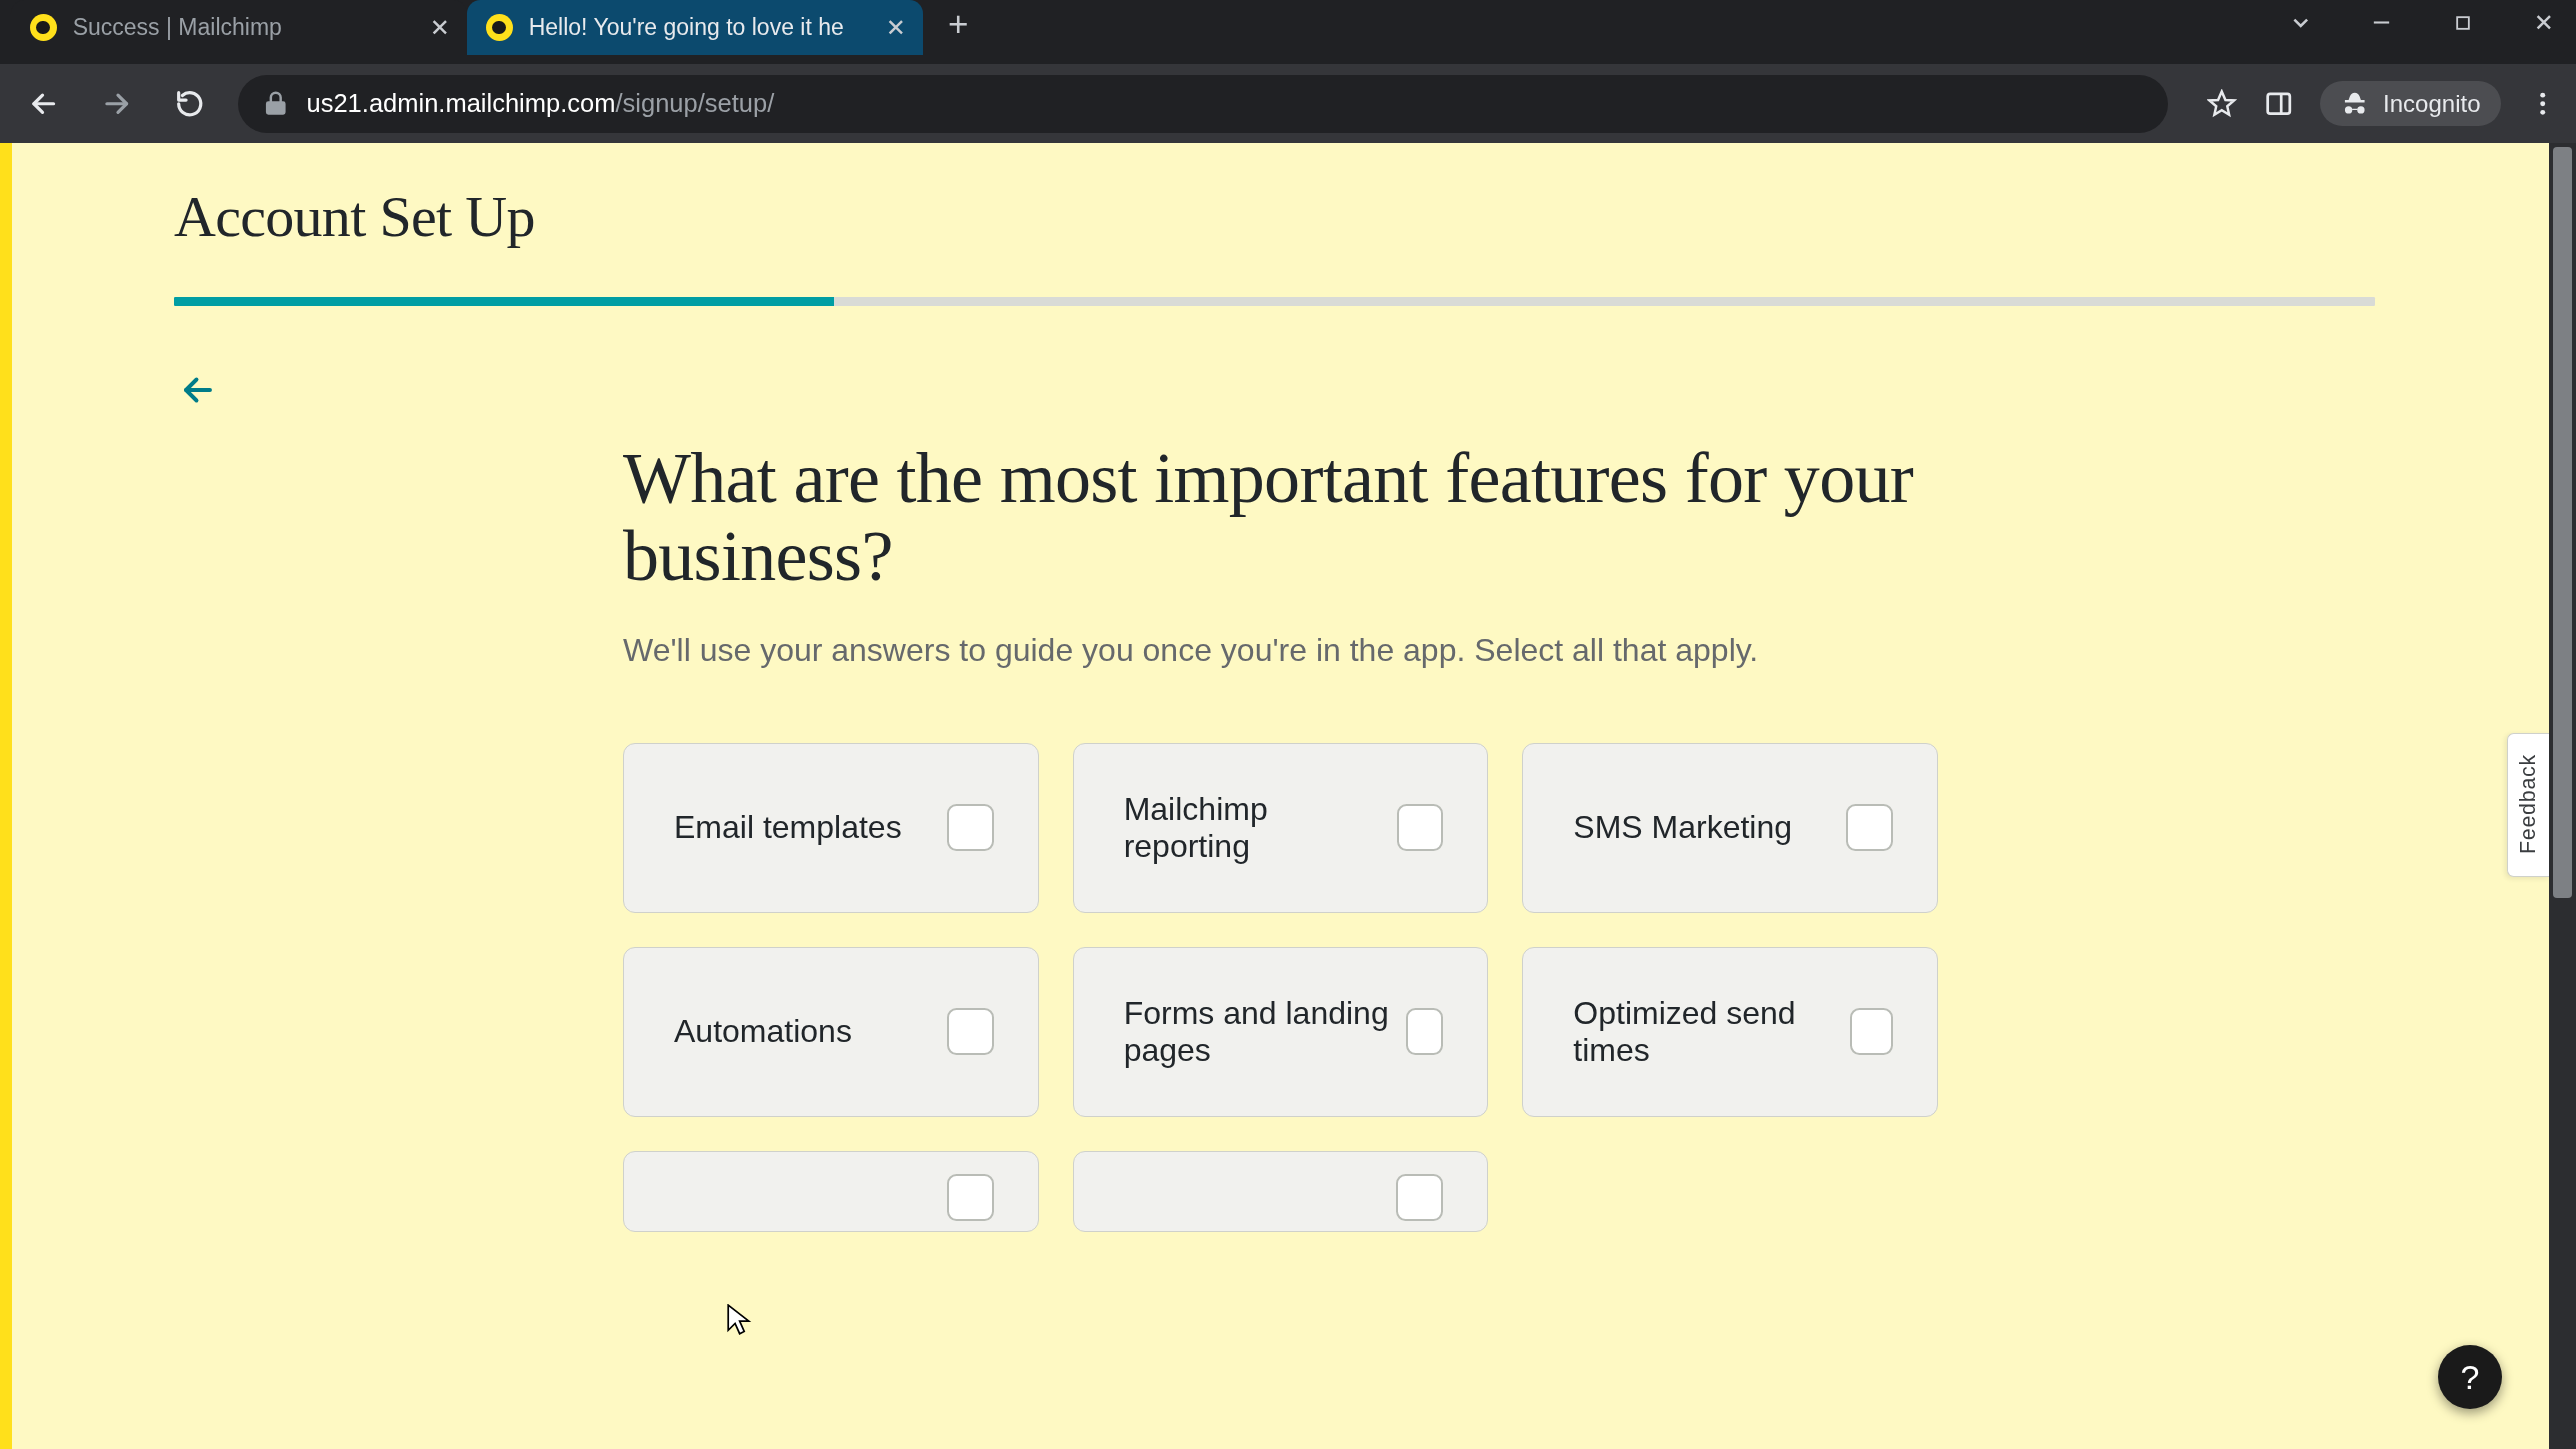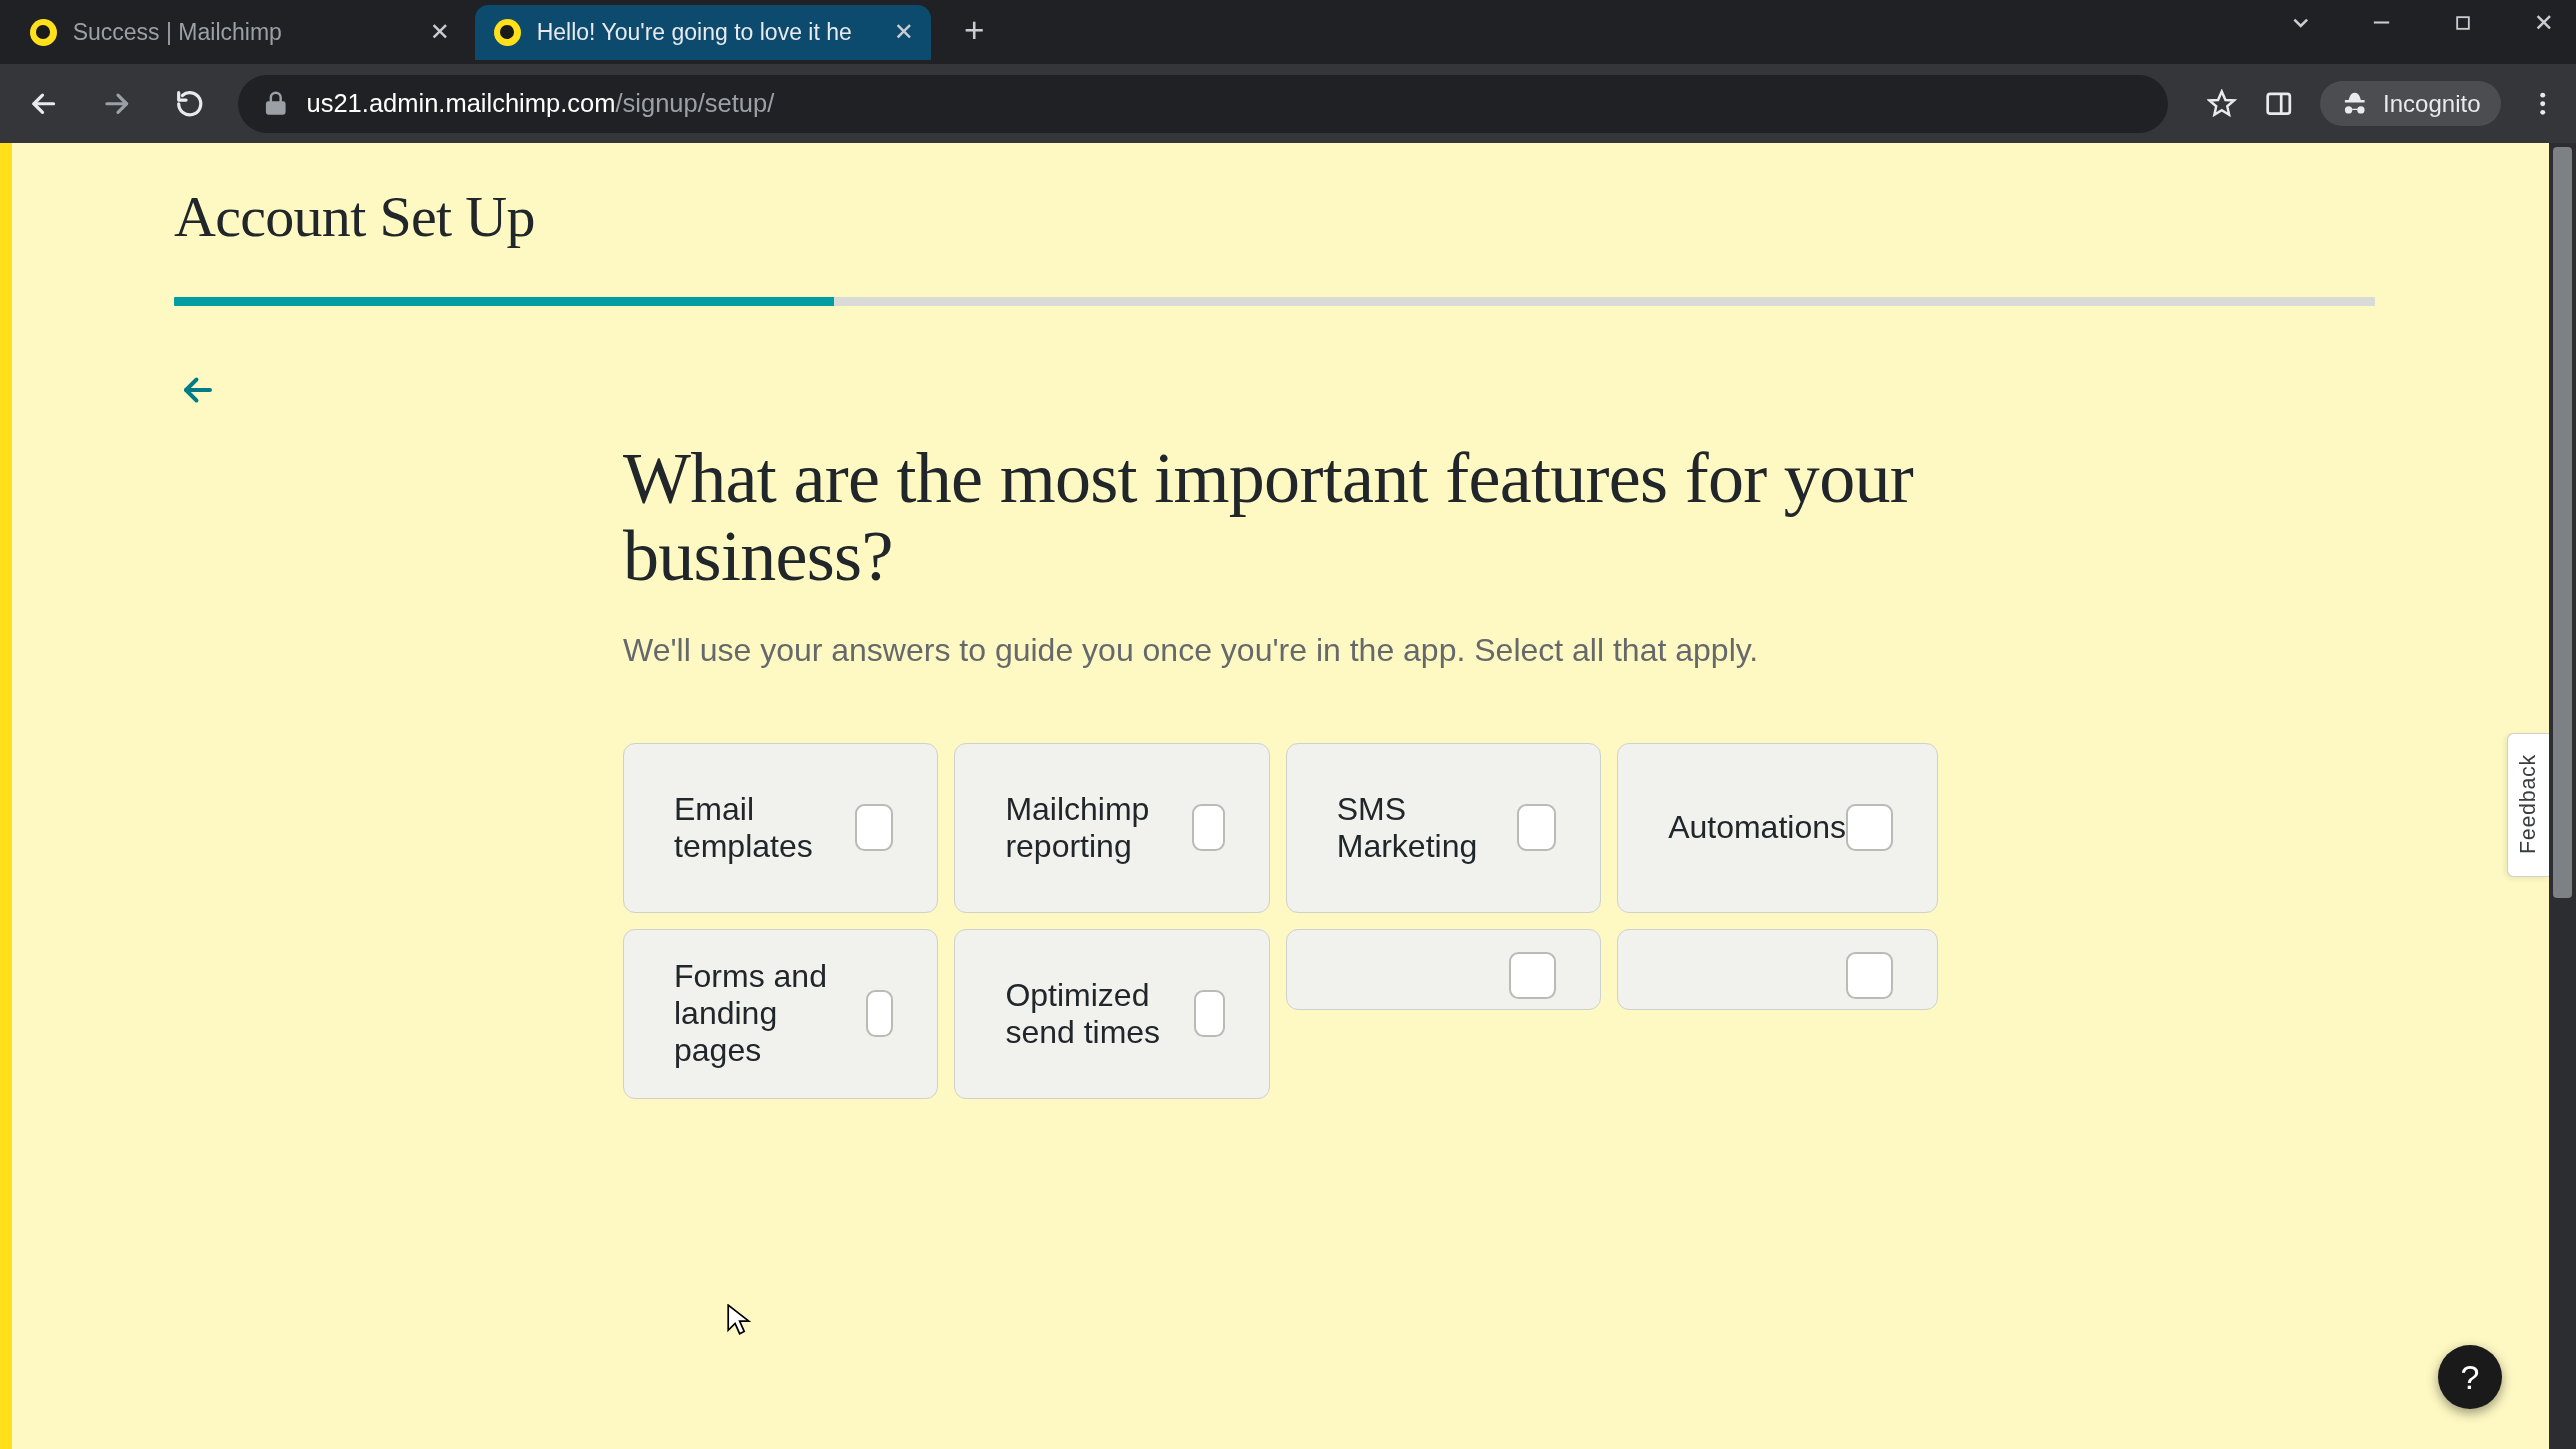--- a/index.html
+++ b/index.html
@@ -2,21 +2,21 @@
 <html style="font-size:10.7px"><head>
 <meta charset="utf-8">
 <style>
   * { margin: 0; padding: 0; box-sizing: border-box; }
   html, body { width: 2576px; height: 1449px; font-family: "Helvetica Neue", Arial, sans-serif; overflow: hidden; }
 
   
   .browser { width: 100%; height: 100%; background: #202124; display: flex; flex-direction: column; }
 
   
-  .tabstrip { height: 64px; display: flex; align-items: center; padding: 0 10.7px 0 10.7px; background: #202124; position: relative; gap: 8px; }
+  .tabstrip { height: 64px; display: flex; align-items: flex-start; padding: 0 10.7px 0 10.7px; background: #202124; position: relative; }
   .tab { width: 456px; height: 55px; border-radius: 13.4px 13.4px 0 0; display: flex; align-items: center; padding: 0 13.4px 0 19px; font-size: 23px; color: #c9ccd1; gap: 16px; position: relative; }
   .tab.inactive { background: #202124; color: #9aa0a6; }
   .tab.active   { background: #0c4a6e; color: #e8eaed; }
   .tab .favicon { width: 27px; height: 27px; background: #ffe01b; border-radius: 50%; flex: 0 0 27px; position: relative; }
   .tab .favicon::after { content: ""; position: absolute; inset: 6.7px; border-radius: 50%; background: #1a1a1a; }
   .tab .title { flex: 1; white-space: nowrap; overflow: hidden; text-overflow: ellipsis; }
   .tab .close { width: 27px; height: 27px; display: flex; align-items: center; justify-content: center; color: #c9ccd1; font-size: 24px; border-radius: 50%; }
   .newtab { width: 47px; height: 47px; margin-left: 12px; margin-bottom: 4px; display: flex; align-items: center; justify-content: center; color: #c9ccd1; font-size: 35px; border-radius: 50%; }
 
   .wincontrols { position: absolute; right: 10.7px; top: 6.7px; display: flex; gap: 38px; color: #c9ccd1; }
@@ -53,21 +53,21 @@
   .progress { margin-top: 47px; height: 9.4px; width: 100%; background: #d9dbd6; border-radius: 1.3px; overflow: hidden; }
   .progress-fill { height: 100%; width: 30%; background: #009ea3; }
 
   .backbtn { margin-top: 60px; width: 47px; height: 47px; display: flex; align-items: center; justify-content: center; color: #007c89; }
   .backbtn svg { width: 36px; height: 36px; stroke: #007c89; }
 
   .question-block { margin: 27px 0 0 449px; max-width: 1315px; }
   h2.question { font-family: Georgia, "Times New Roman", serif; font-size: 72px; line-height: 1.08; font-weight: 500; color: #21262a; letter-spacing: -0.7px; }
   p.subtext { margin-top: 36px; font-size: 32px; color: #66696c; }
 
-  .options { margin: 74px 0 0 449px; width: 1315px; display: grid; grid-template-columns: 1fr 1fr 1fr 1fr; gap: 16px; }
+  .options { margin: 74px 0 0 449px; width: 1315px; display: grid; grid-template-columns: 1fr 1fr 1fr; gap: 34px; }
   .option-card { border: 1.3px solid #cfd1cb; border-radius: 12px; background: #f1f1ee; height: 170px; display: flex; align-items: center; justify-content: space-between; padding: 0 44px 0 50px; cursor: pointer; }
   .option-card .label { font-size: 32px; font-weight: 500; color: #21262a; }
   .option-card .checkbox { width: 47px; height: 47px; border: 2px solid #b9bcb6; border-radius: 9.4px; background: #fff; }
   .option-card.last-row { height: 81px; align-items: flex-start; padding-top: 35px; }
   .option-card.last-row .checkbox { margin-top: -13.4px; }
 
   
   .feedback-tab { position: absolute; right: 0; top: 590px; background: #ffffff; border: 0.7px solid #cfd1cb; border-right: none; border-radius: 6.7px 0 0 6.7px; padding: 20px 8px; box-shadow: -1.3px 1.3px 5.4px rgba(0,0,0,.08); }
   .feedback-tab span { writing-mode: vertical-rl; transform: rotate(180deg); font-size: 21.5px; color: #3a3d40; letter-spacing: 0.7px; }
 

